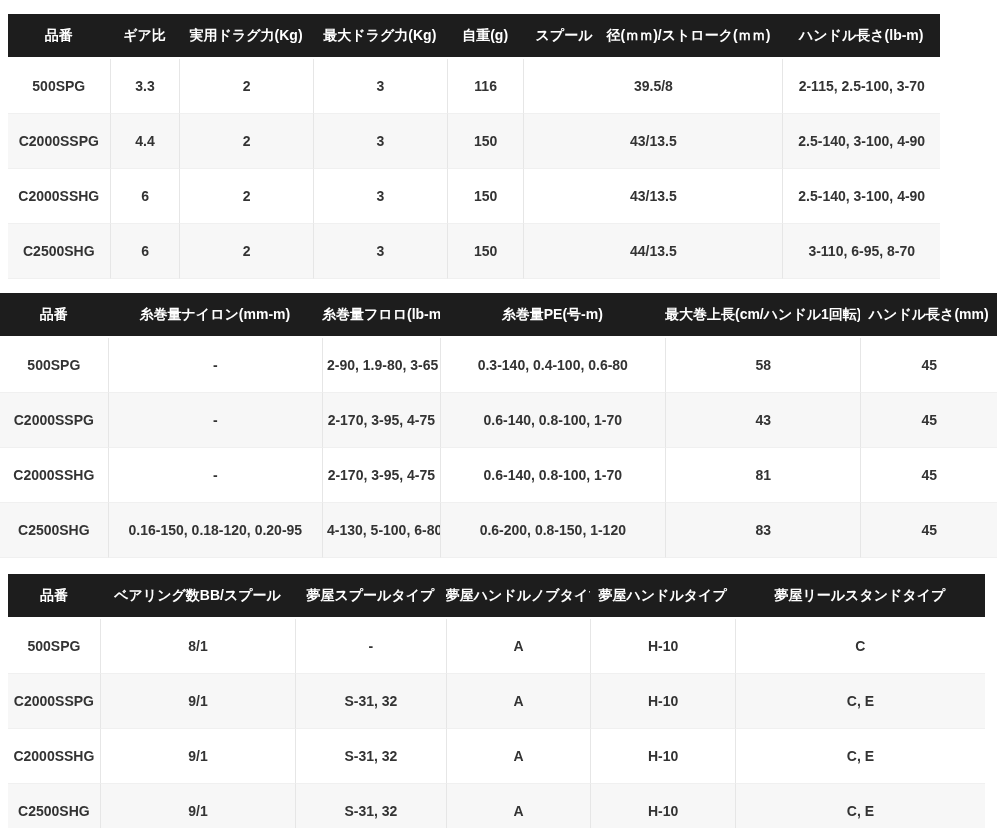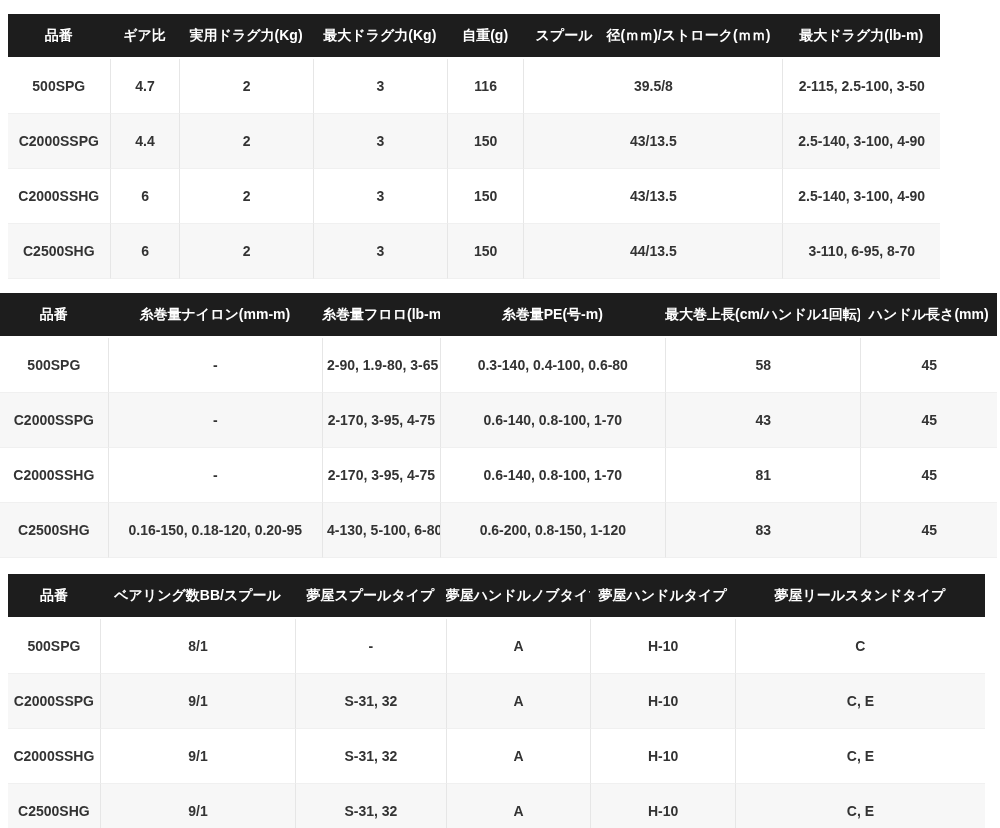--- a/index.html
+++ b/index.html
@@ -70,32 +70,32 @@
         <col style="width: 16.9%;">
       </colgroup>
       <thead>
         <tr>
           <th>品番</th>
           <th>ギア比</th>
           <th>実用ドラグ力(Kg)</th>
           <th>最大ドラグ力(Kg)</th>
           <th>自重(g)</th>
           <th>スプール　径(ｍｍ)/ストローク(ｍｍ)</th>
-          <th>最大ドラグ力(lb-m)</th>
+          <th>ハンドル長さ(lb-m)</th>
         </tr>
       </thead>
       <tbody>
         <tr>
           <td>500SPG</td>
-          <td>4.7</td>
+          <td>3.3</td>
           <td>2</td>
           <td>3</td>
           <td>116</td>
           <td>39.5/8</td>
-          <td>2-115, 2.5-100, 3-50</td>
+          <td>2-115, 2.5-100, 3-70</td>
         </tr>
         <tr>
           <td>C2000SSPG</td>
           <td>4.4</td>
           <td>2</td>
           <td>3</td>
           <td>150</td>
           <td>43/13.5</td>
           <td>2.5-140, 3-100, 4-90</td>
         </tr>

